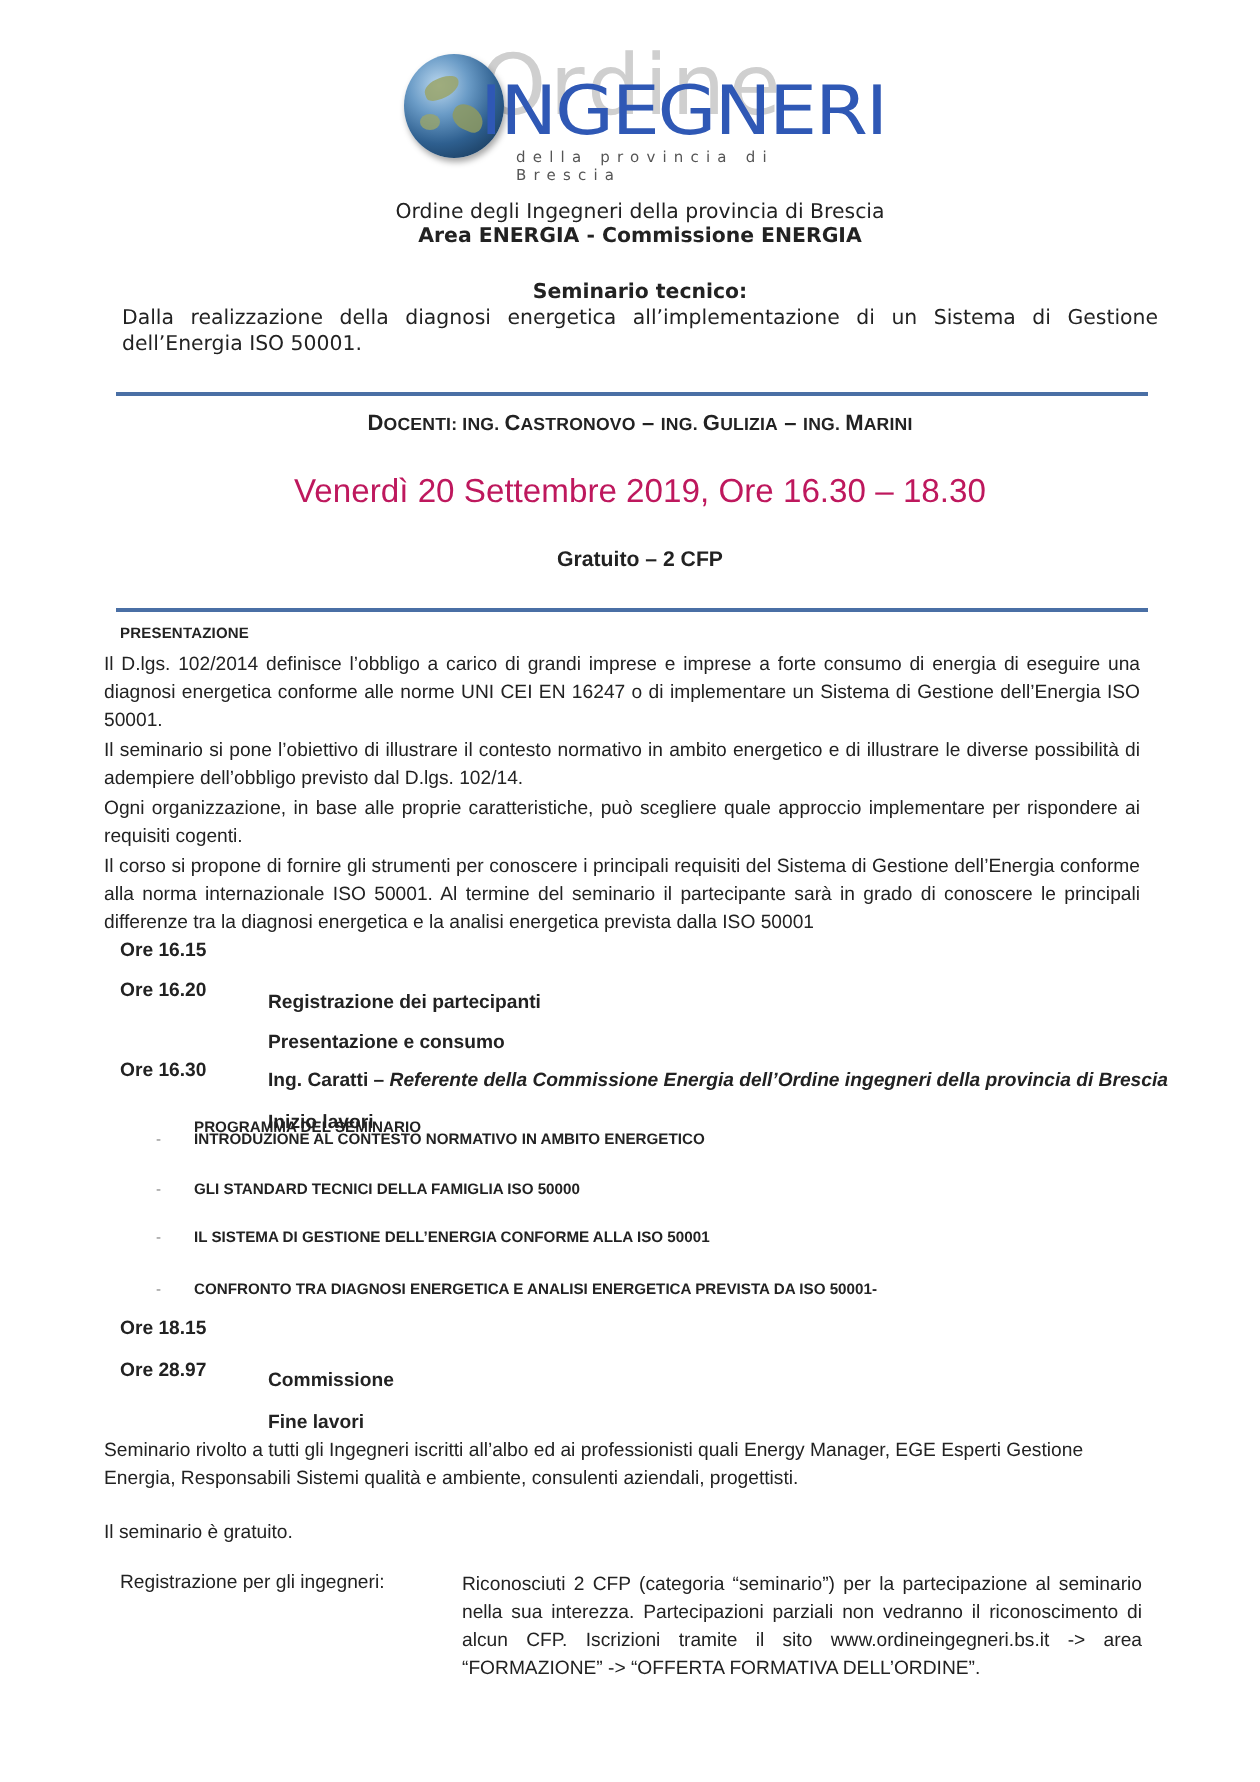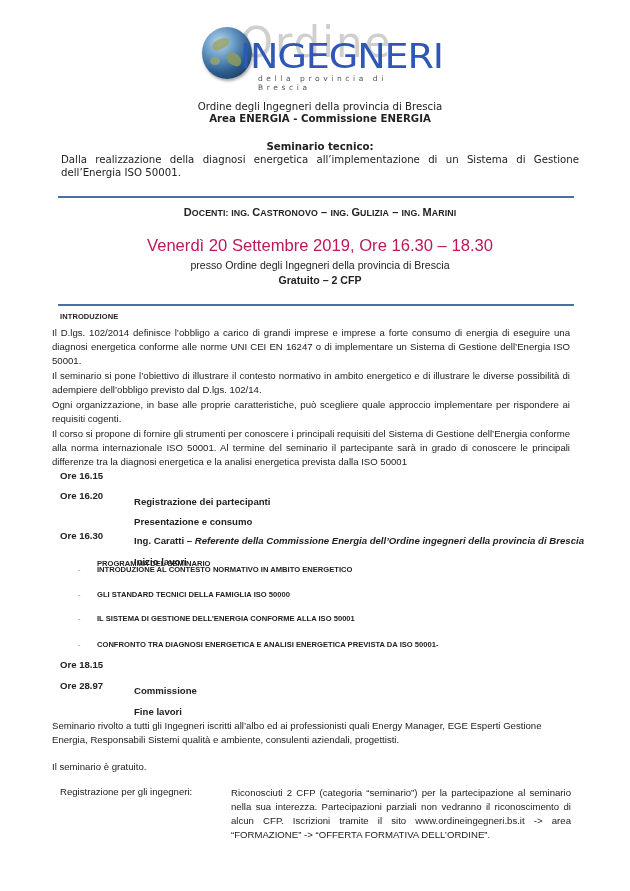--- a/index.html
+++ b/index.html
@@ -89,26 +89,25 @@
   <div class="center verdana sem-title">Seminario tecnico:</div>
   <div class="sem-desc">Dalla realizzazione della diagnosi energetica all’implementazione di un Sistema di Gestione dell’Energia ISO 50001.</div>
 
   <div class="rule rule1"></div>
 
   <div class="center docenti">
     <span>D</span><span class="sc">OCENTI: ING. </span><span>C</span><span class="sc">ASTRONOVO</span><span> – </span><span class="sc">ING. </span><span>G</span><span class="sc">ULIZIA</span><span> – </span><span class="sc">ING. </span><span>M</span><span class="sc">ARINI</span>
   </div>
 
   <div class="center date-line">Venerdì 20 Settembre 2019, Ore 16.30 – 18.30</div>
-  <div class="center presso-line">presso Ordine degli Ingegneri della provincia di Brescia</div>
   <div class="center gratuito-line">Gratuito – 2 CFP</div>
 
   <div class="rule rule2"></div>
 
-  <div class="pres-head">INTRODUZIONE</div>
+  <div class="pres-head">PRESENTAZIONE</div>
   <div class="body-text p1">Il D.lgs. 102/2014 definisce l’obbligo a carico di grandi imprese e imprese a forte consumo di energia di eseguire una diagnosi energetica conforme alle norme UNI CEI EN 16247 o di implementare un Sistema di Gestione dell’Energia ISO 50001.</div>
   <div class="body-text p2">Il seminario si pone l’obiettivo di illustrare il contesto normativo in ambito energetico e di illustrare le diverse possibilità di adempiere dell’obbligo previsto dal D.lgs. 102/14.</div>
   <div class="body-text p3">Ogni organizzazione, in base alle proprie caratteristiche, può scegliere quale approccio implementare per rispondere ai requisiti cogenti.</div>
   <div class="body-text p4">Il corso si propone di fornire gli strumenti per conoscere i principali requisiti del  Sistema di Gestione dell’Energia conforme alla norma internazionale ISO 50001. Al termine del seminario il partecipante sarà in  grado di conoscere le principali differenze tra la diagnosi energetica e la analisi energetica prevista dalla ISO 50001</div>
 
   <div class="sched s1">
     <span class="time">Ore 16.15</span>
     <span class="label">Registrazione dei partecipanti</span>
   </div>
   <div class="sched s2">

